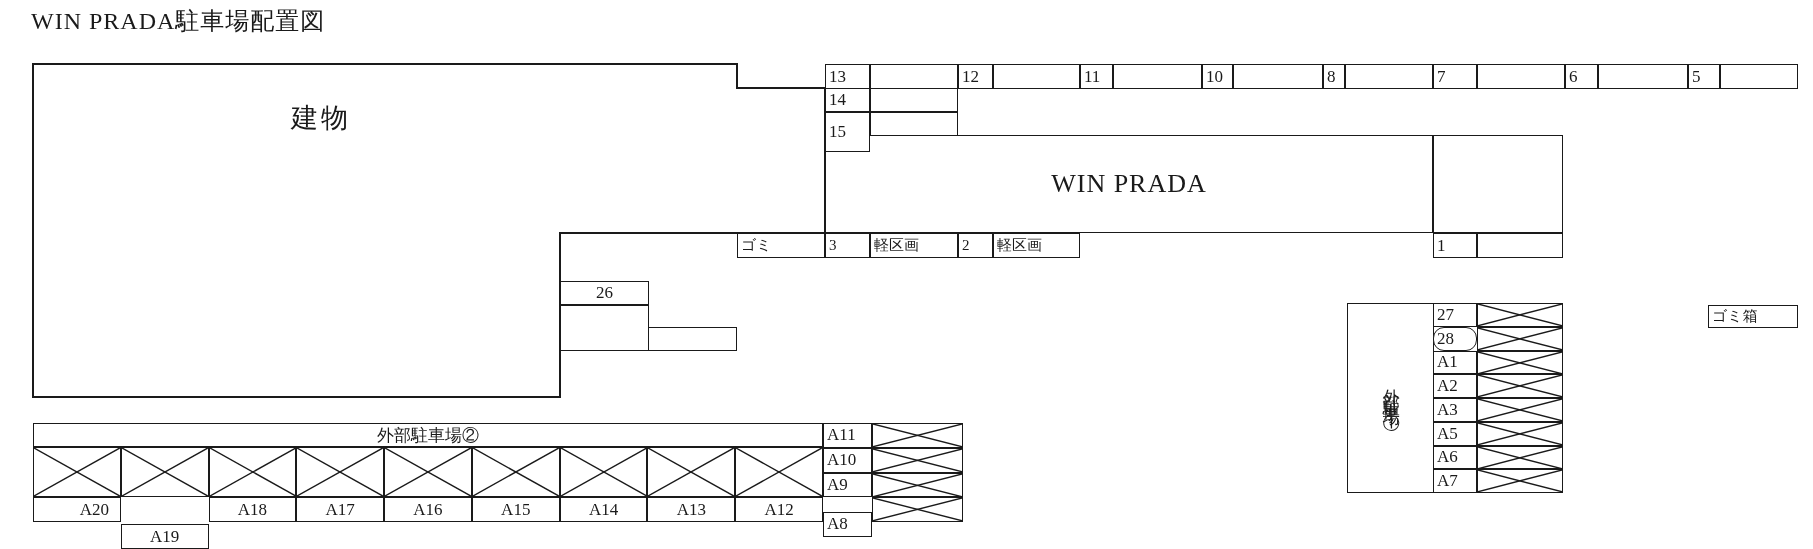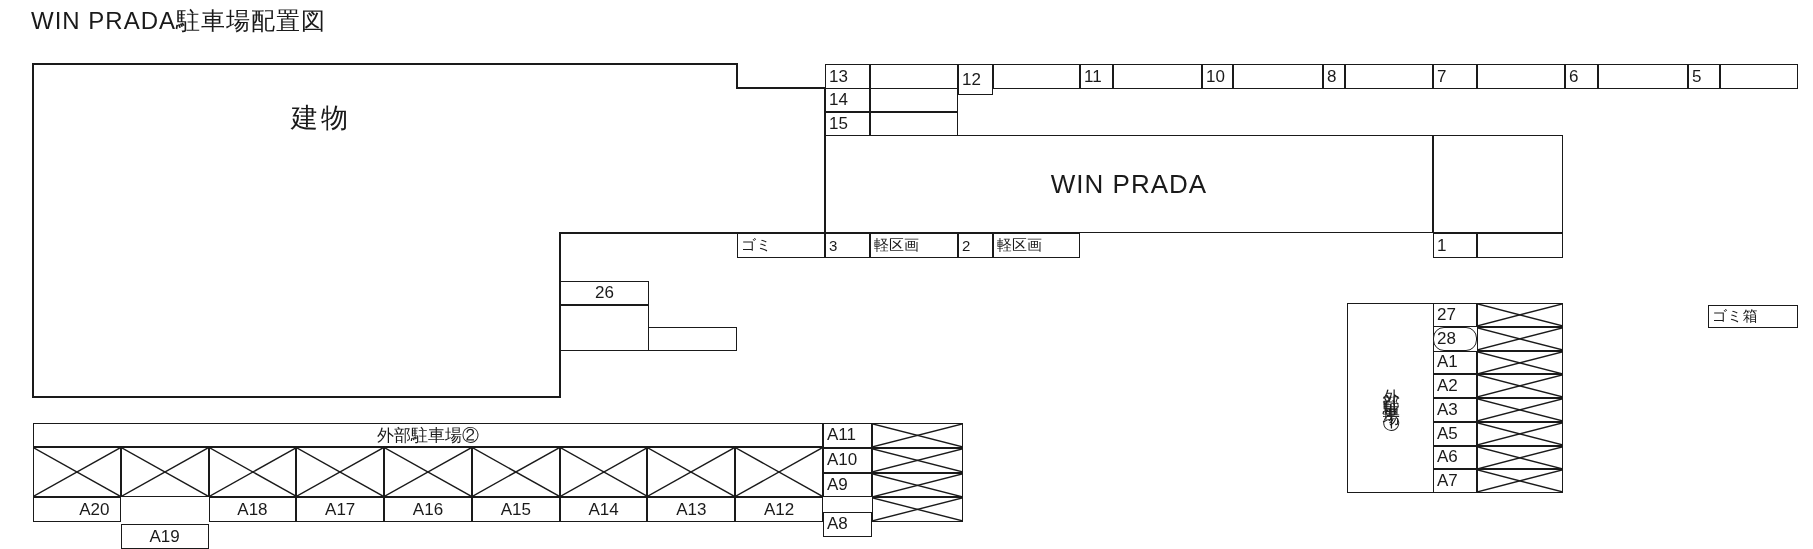--- a/index.html
+++ b/index.html
@@ -1,18 +1,18 @@
 <!DOCTYPE html>
 <html><head>
 <meta charset="utf-8">
 <style>
   html,body{margin:0;padding:0;background:#ffffff;}
   #canvas{
     position:relative;width:1813px;height:549px;background:#fff;
-    font-family:Liberation Sans, sans-serif;color:#1a1a1a;overflow:hidden;
+    font-family:Liberation Serif, serif;color:#1a1a1a;overflow:hidden;
   }
   .title{position:absolute;left:31px;top:5px;font-size:24px;letter-spacing:1px;white-space:nowrap;}
   .cell{
     position:absolute;box-sizing:border-box;border:1px solid #1a1a1a;background:#fff;
     font-size:17px;display:flex;align-items:center;padding-left:3px;white-space:nowrap;overflow:hidden;
   }
   .cell.center{justify-content:center;padding-left:0;}
   .xwrap{padding:0;}
   .xwrap svg{display:block;}
   .building-label{position:absolute;left:256px;top:100px;width:130px;text-align:center;font-size:27px;letter-spacing:3px;}
@@ -40,37 +40,37 @@
   <div class="cell" style="left:1433px;top:135px;width:130px;height:98px;"></div>
 
   <div class="cell center" style="left:1347px;top:303px;width:87px;height:190px;">
     <span class="vtext">外部駐車場①</span>
   </div>
 
   <div class="cell smalltxt" style="left:1708px;top:305px;width:90px;height:23px;">ゴミ箱</div>
 
 <div class="cell" style="left: 825px; top: 64px; width: 45px; height: 25px;">13</div>
     <div class="cell" style="left: 870px; top: 64px; width: 88px; height: 25px;"></div>
-    <div class="cell" style="left: 958px; top: 64px; width: 35px; height: 31px;">12</div>
+    <div class="cell" style="left: 958px; top: 64px; width: 35px; height: 25px;">12</div>
     <div class="cell" style="left: 993px; top: 64px; width: 87px; height: 25px;"></div>
     <div class="cell" style="left: 1080px; top: 64px; width: 33px; height: 25px;">11</div>
     <div class="cell" style="left: 1113px; top: 64px; width: 89px; height: 25px;"></div>
     <div class="cell" style="left: 1202px; top: 64px; width: 31px; height: 25px;">10</div>
     <div class="cell" style="left: 1233px; top: 64px; width: 90px; height: 25px;"></div>
     <div class="cell" style="left: 1323px; top: 64px; width: 22px; height: 25px;">8</div>
     <div class="cell" style="left: 1345px; top: 64px; width: 88px; height: 25px;"></div>
     <div class="cell" style="left: 1433px; top: 64px; width: 44px; height: 25px;">7</div>
     <div class="cell" style="left: 1477px; top: 64px; width: 88px; height: 25px;"></div>
     <div class="cell" style="left: 1565px; top: 64px; width: 33px; height: 25px;">6</div>
     <div class="cell" style="left: 1598px; top: 64px; width: 90px; height: 25px;"></div>
     <div class="cell" style="left: 1688px; top: 64px; width: 32px; height: 25px;">5</div>
     <div class="cell" style="left: 1720px; top: 64px; width: 78px; height: 25px;"></div>
     <div class="cell" style="left: 825px; top: 88px; width: 45px; height: 24px;">14</div>
     <div class="cell" style="left: 870px; top: 88px; width: 88px; height: 24px;"></div>
-    <div class="cell" style="left: 825px; top: 111.5px; width: 45px; height: 24px;">15</div>
+    <div class="cell" style="left: 825px; top: 111.5px; width: 45px; height: 40px;">15</div>
     <div class="cell" style="left: 870px; top: 111.5px; width: 88px; height: 24px;"></div>
     <div class="cell" style="left: 1433px; top: 233px; width: 44px; height: 25px;">1</div>
     <div class="cell" style="left: 1477px; top: 233px; width: 86px; height: 25px;"></div>
     <div class="cell smalltxt" style="left: 737px; top: 233px; width: 88px; height: 25px;">ゴミ</div>
     <div class="cell smalltxt" style="left: 825px; top: 233px; width: 45px; height: 25px;">3</div>
     <div class="cell smalltxt" style="left: 870px; top: 233px; width: 88px; height: 25px;">軽区画</div>
     <div class="cell smalltxt" style="left: 958px; top: 233px; width: 35px; height: 25px;">2</div>
     <div class="cell smalltxt" style="left: 993px; top: 233px; width: 87px; height: 25px;">軽区画</div>
     <div class="cell center" style="left: 560px; top: 281px; width: 89px; height: 24px;">26</div>
     <div class="cell" style="left: 560px; top: 305px; width: 89px; height: 46px;"></div>

